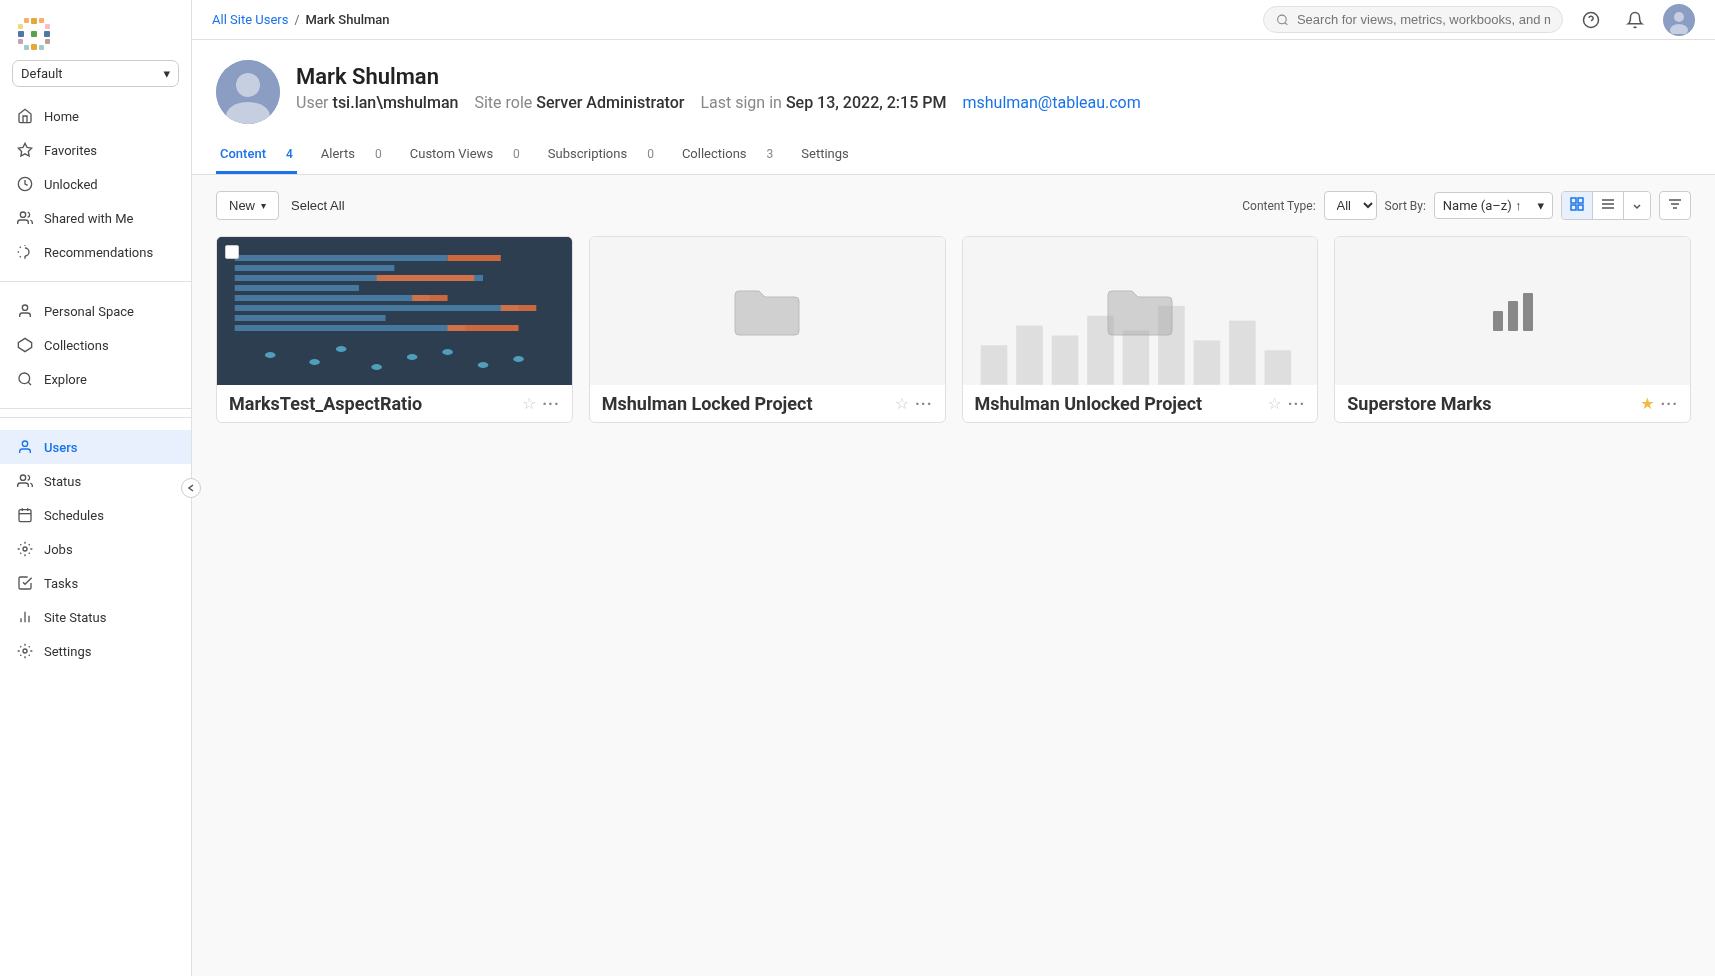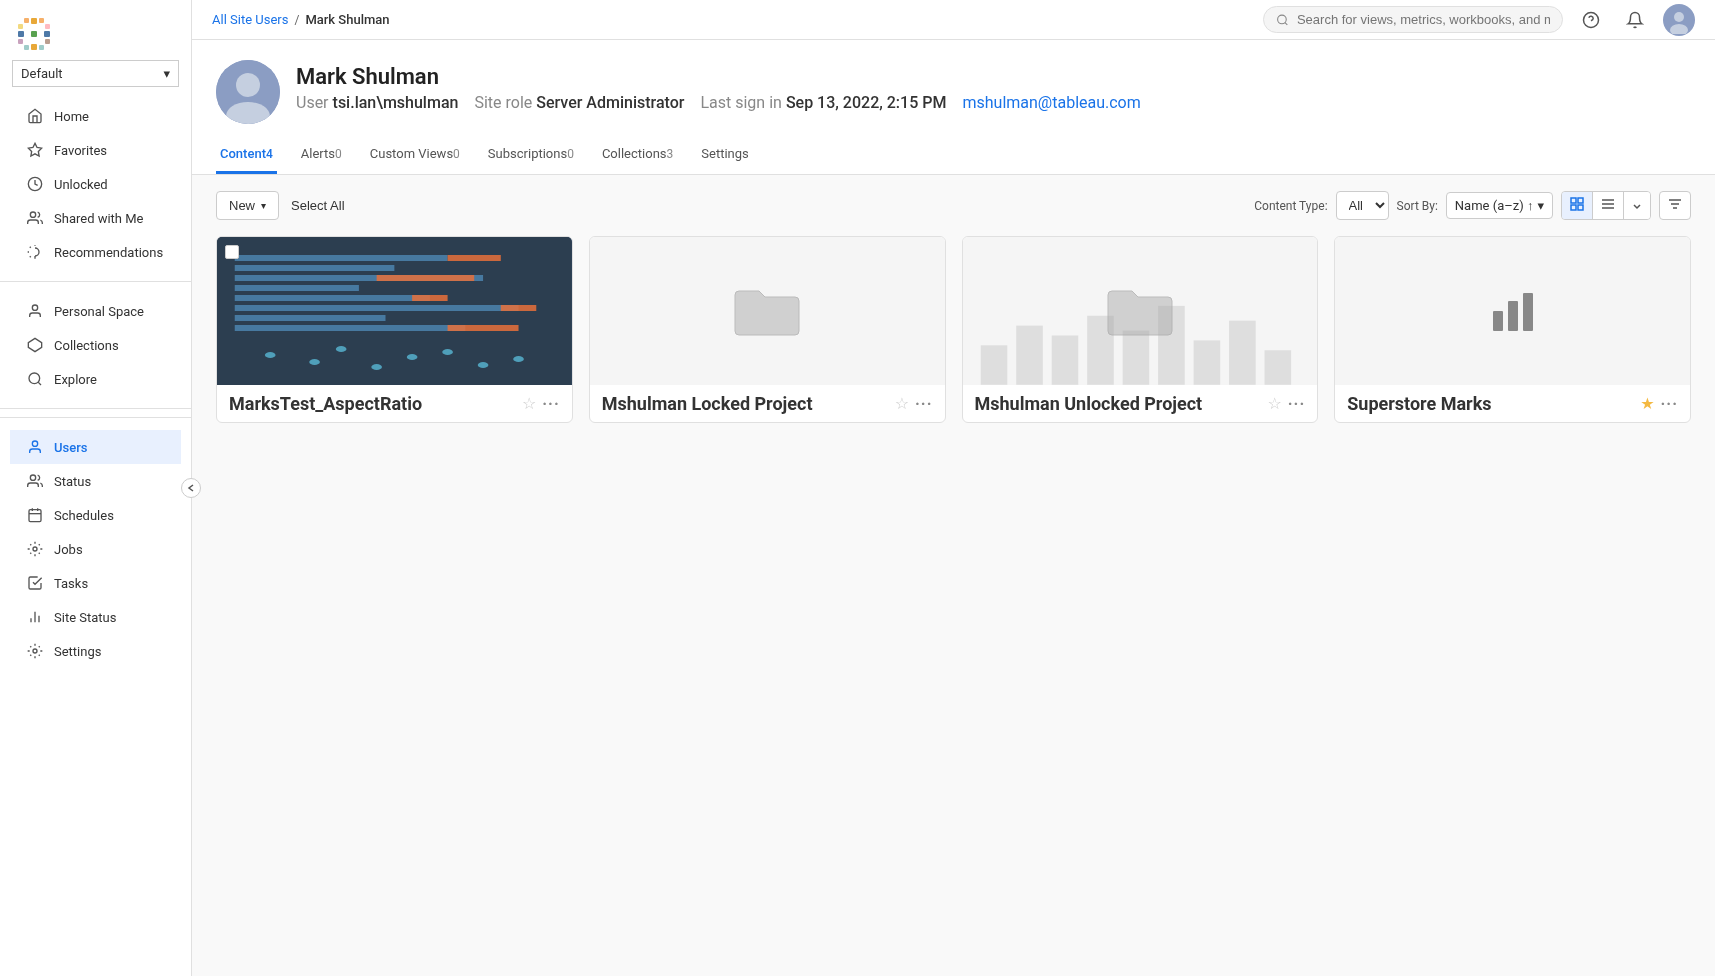--- a/index.html
+++ b/index.html
@@ -22,31 +22,31 @@
       padding: 16px 16px 8px 16px;
       gap: 8px;
     }
     .logo-icon {
       width: 36px;
       height: 36px;
     }
     .sidebar-selector {
       margin: 0 12px 8px 12px;
       border: 1px solid #ccc;
-      border-radius: 0;
+      border-radius: 7px;
       padding: 5px 8px;
       font-size: 13px;
       display: flex;
       align-items: center;
       justify-content: space-between;
       cursor: pointer;
       color: #333;
     }
     .sidebar-nav { flex: 1; }
-    .sidebar-section { padding: 4px 10px; }
+    .sidebar-section { padding: 4px 0; }
     .sidebar-item {
       display: flex;
       align-items: center;
       gap: 10px;
       padding: 8px 16px;
       font-size: 13px;
       color: #333;
       cursor: pointer;
       border-radius: 0;
       transition: background 0.1s;
@@ -198,21 +198,21 @@
     }
     .tab {
       padding: 10px 4px;
       margin-right: 20px;
       font-size: 13px;
       color: #555;
       cursor: pointer;
       border-bottom: 3px solid transparent;
       display: flex;
       align-items: center;
-      gap: 0;
+      gap: 20px;
       white-space: nowrap;
     }
     .tab.active { color: #1a73e8; border-bottom-color: #1a73e8; font-weight: 500; }
     .tab-count { color: #888; font-size: 12px; }
     .tab.active .tab-count { color: #1a73e8; }
 
     
     .content {
       flex: 1;
       overflow-y: auto;
@@ -262,21 +262,21 @@
     .sort-dropdown {
       border: 1px solid #ccc;
       border-radius: 4px;
       padding: 5px 8px;
       font-size: 13px;
       color: #333;
       cursor: pointer;
       background: #fff;
       display: flex;
       align-items: center;
-      gap: 4px;
+      gap: 16px;
     }
     .view-toggle {
       display: flex;
       border: 1px solid #ccc;
       border-radius: 4px;
       overflow: hidden;
     }
     .view-btn {
       padding: 5px 8px;
       background: #fff;

